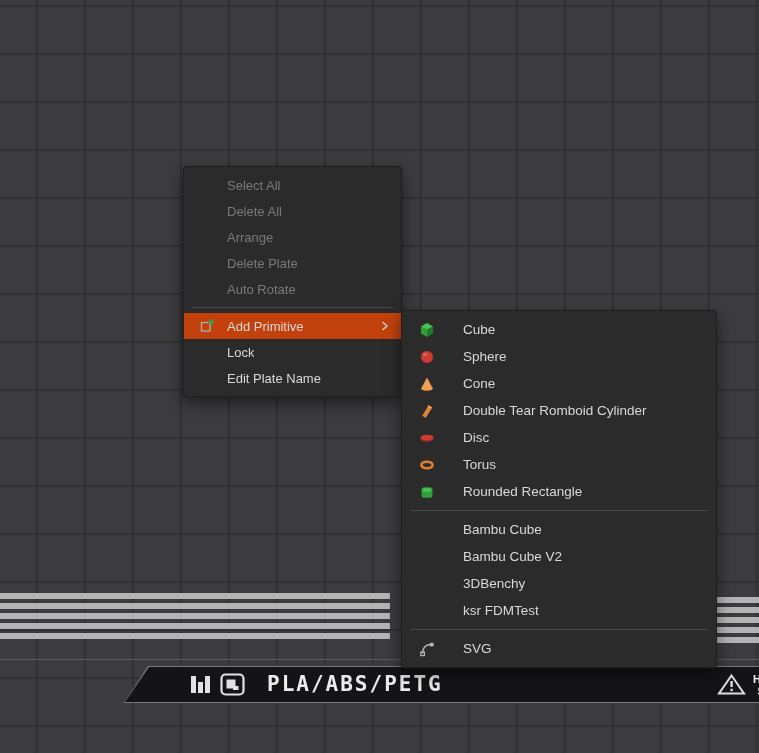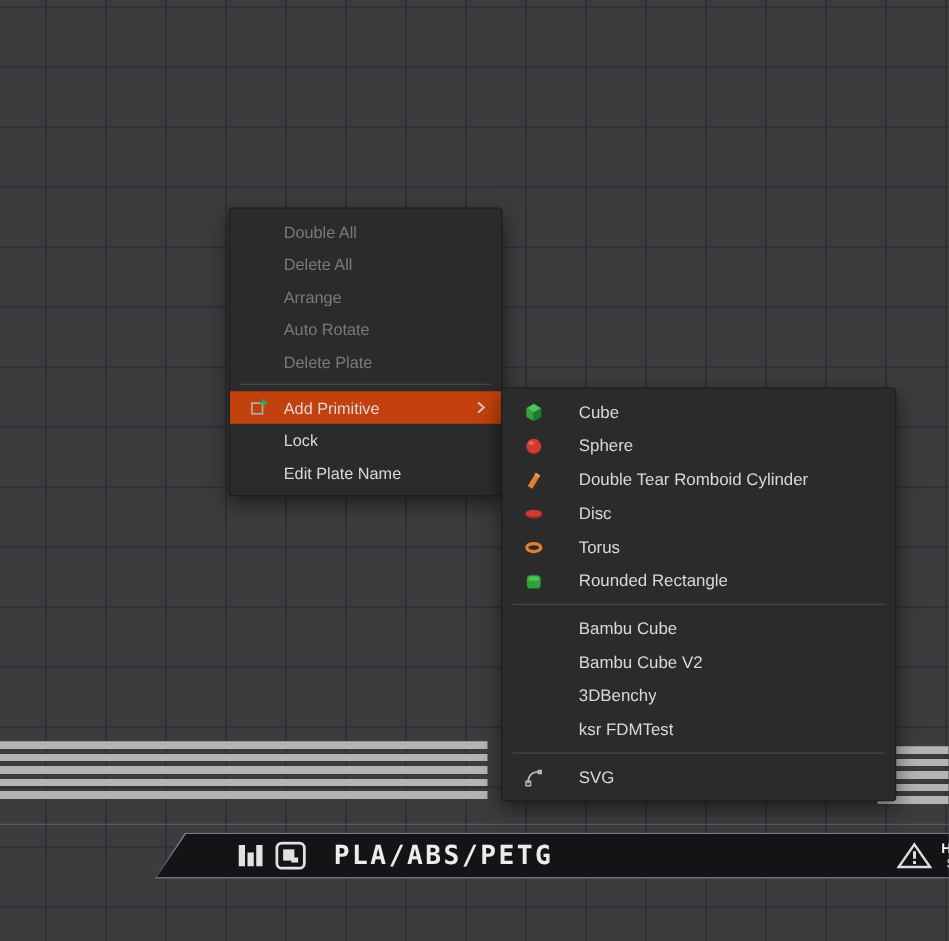--- a/index.html
+++ b/index.html
@@ -114,37 +114,37 @@
   </span>
   <span class="band-item warn-text">
     <span>HOT</span><br>
     <span>SU</span>
   </span>
 </div>
 
 <div class="menu" id="context-menu">
     <div class="menu-row disabled">
       <span class="mi-icon"></span>
-      <span class="mi-label">Double All</span>
+      <span class="mi-label">Select All</span>
     </div>
     <div class="menu-row disabled">
       <span class="mi-icon"></span>
       <span class="mi-label">Delete All</span>
     </div>
     <div class="menu-row disabled">
       <span class="mi-icon"></span>
       <span class="mi-label">Arrange</span>
     </div>
     <div class="menu-row disabled">
       <span class="mi-icon"></span>
+      <span class="mi-label">Delete Plate</span>
+    </div>
+    <div class="menu-row disabled">
+      <span class="mi-icon"></span>
       <span class="mi-label">Auto Rotate</span>
-    </div>
-    <div class="menu-row disabled">
-      <span class="mi-icon"></span>
-      <span class="mi-label">Delete Plate</span>
     </div>
     <div class="menu-sep"></div>
     <div class="menu-row hl">
       <span class="mi-icon">
         <svg width="16" height="16" viewBox="0 0 16 16">
           <rect x="2.5" y="4.5" width="8.5" height="8.5" fill="none" stroke="#b0b0b0" stroke-width="1.3"></rect>
           <path d="M12 1.2 V7.2 M9 4.2 H15" stroke="#2bab5d" stroke-width="1.7" fill="none"></path>
         </svg>
       </span>
       <span class="mi-label">Add Primitive</span>
@@ -180,20 +180,29 @@
         <svg width="16" height="16" viewBox="0 0 16 16">
           <circle cx="8" cy="8" r="6" fill="#cf3a32"></circle>
           <ellipse cx="6" cy="5.3" rx="2.4" ry="1.6" fill="#e4685f" opacity="0.85"></ellipse>
         </svg>
       </span>
       <span class="mi-label">Sphere</span>
     </div>
     <div class="menu-row">
       <span class="mi-icon">
         <svg width="16" height="16" viewBox="0 0 16 16">
+          <ellipse cx="8" cy="12.4" rx="5.8" ry="2.2" fill="#b05f1e"></ellipse>
+          <path d="M8 1.5 L13.8 12.4 A5.8 2.2 0 0 1 2.2 12.4 Z" fill="#f0a055"></path>
+        </svg>
+      </span>
+      <span class="mi-label">Cone</span>
+    </div>
+    <div class="menu-row">
+      <span class="mi-icon">
+        <svg width="16" height="16" viewBox="0 0 16 16">
           <polygon points="3.2,12.8 9.6,2.2 13.2,4.4 6.8,15" fill="#e08030"></polygon>
           <polygon points="9.6,2.2 13.2,4.4 12,5.8 8.6,3.8" fill="#f0a055"></polygon>
         </svg>
       </span>
       <span class="mi-label">Double Tear Romboid Cylinder</span>
     </div>
     <div class="menu-row">
       <span class="mi-icon">
         <svg width="16" height="16" viewBox="0 0 16 16">
           <ellipse cx="8" cy="9" rx="6.5" ry="2.8" fill="#9f2a23"></ellipse>

